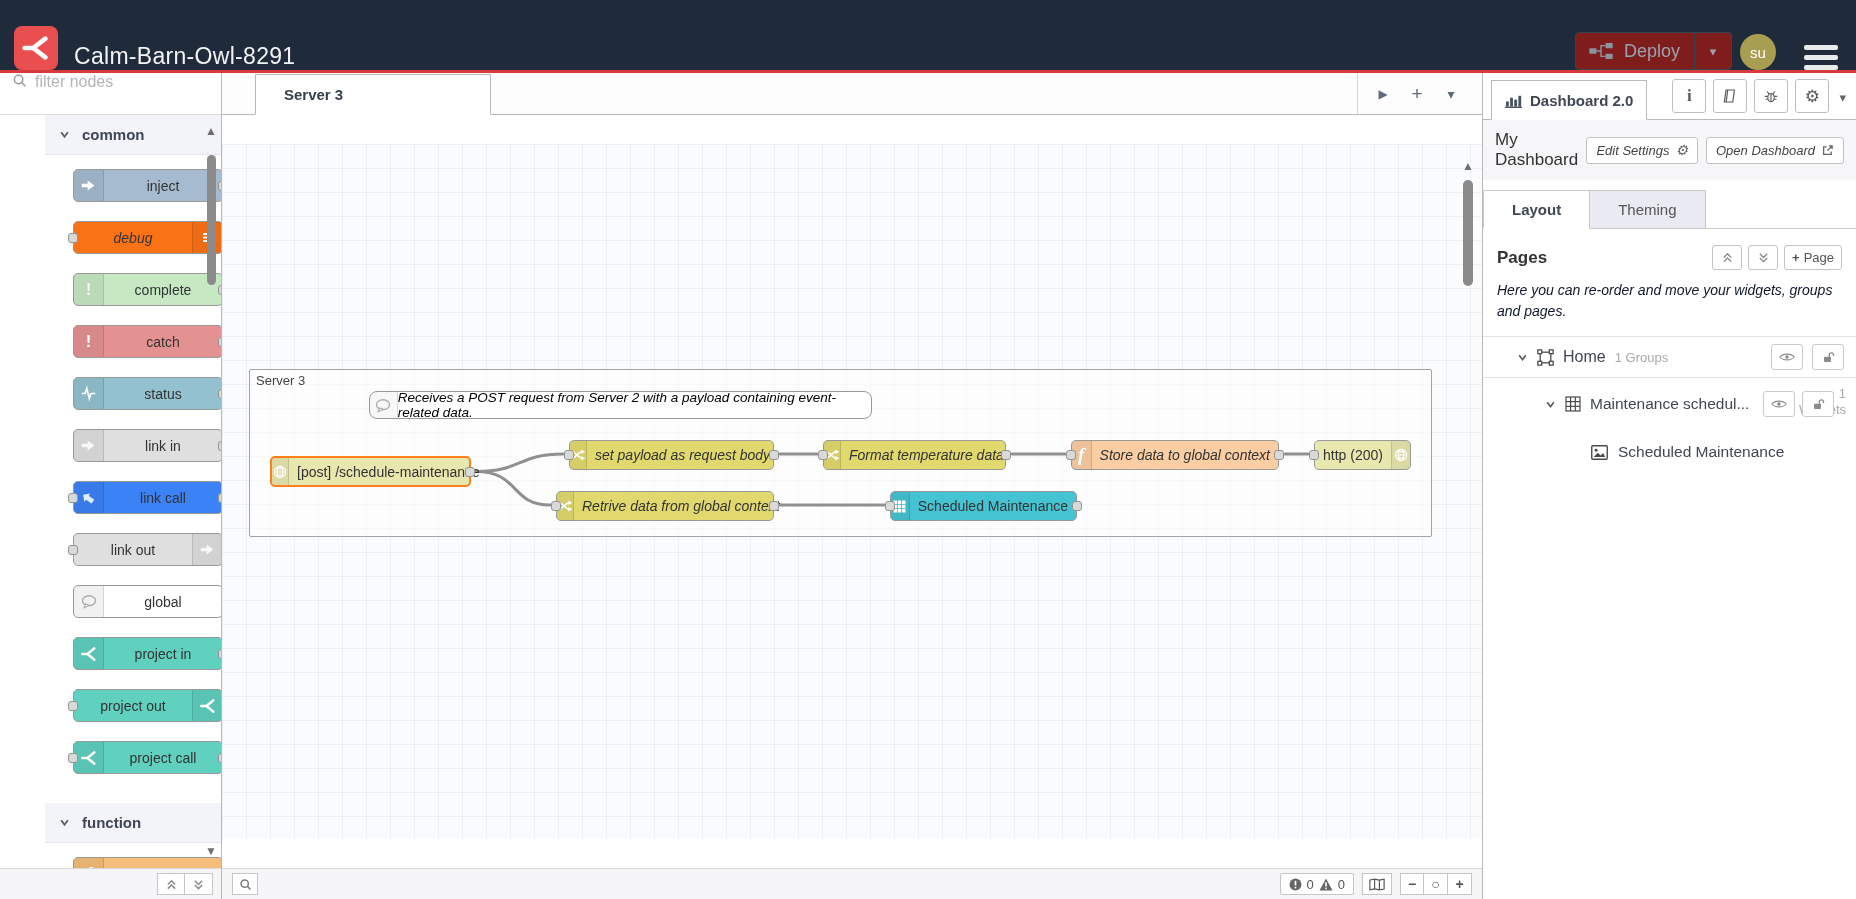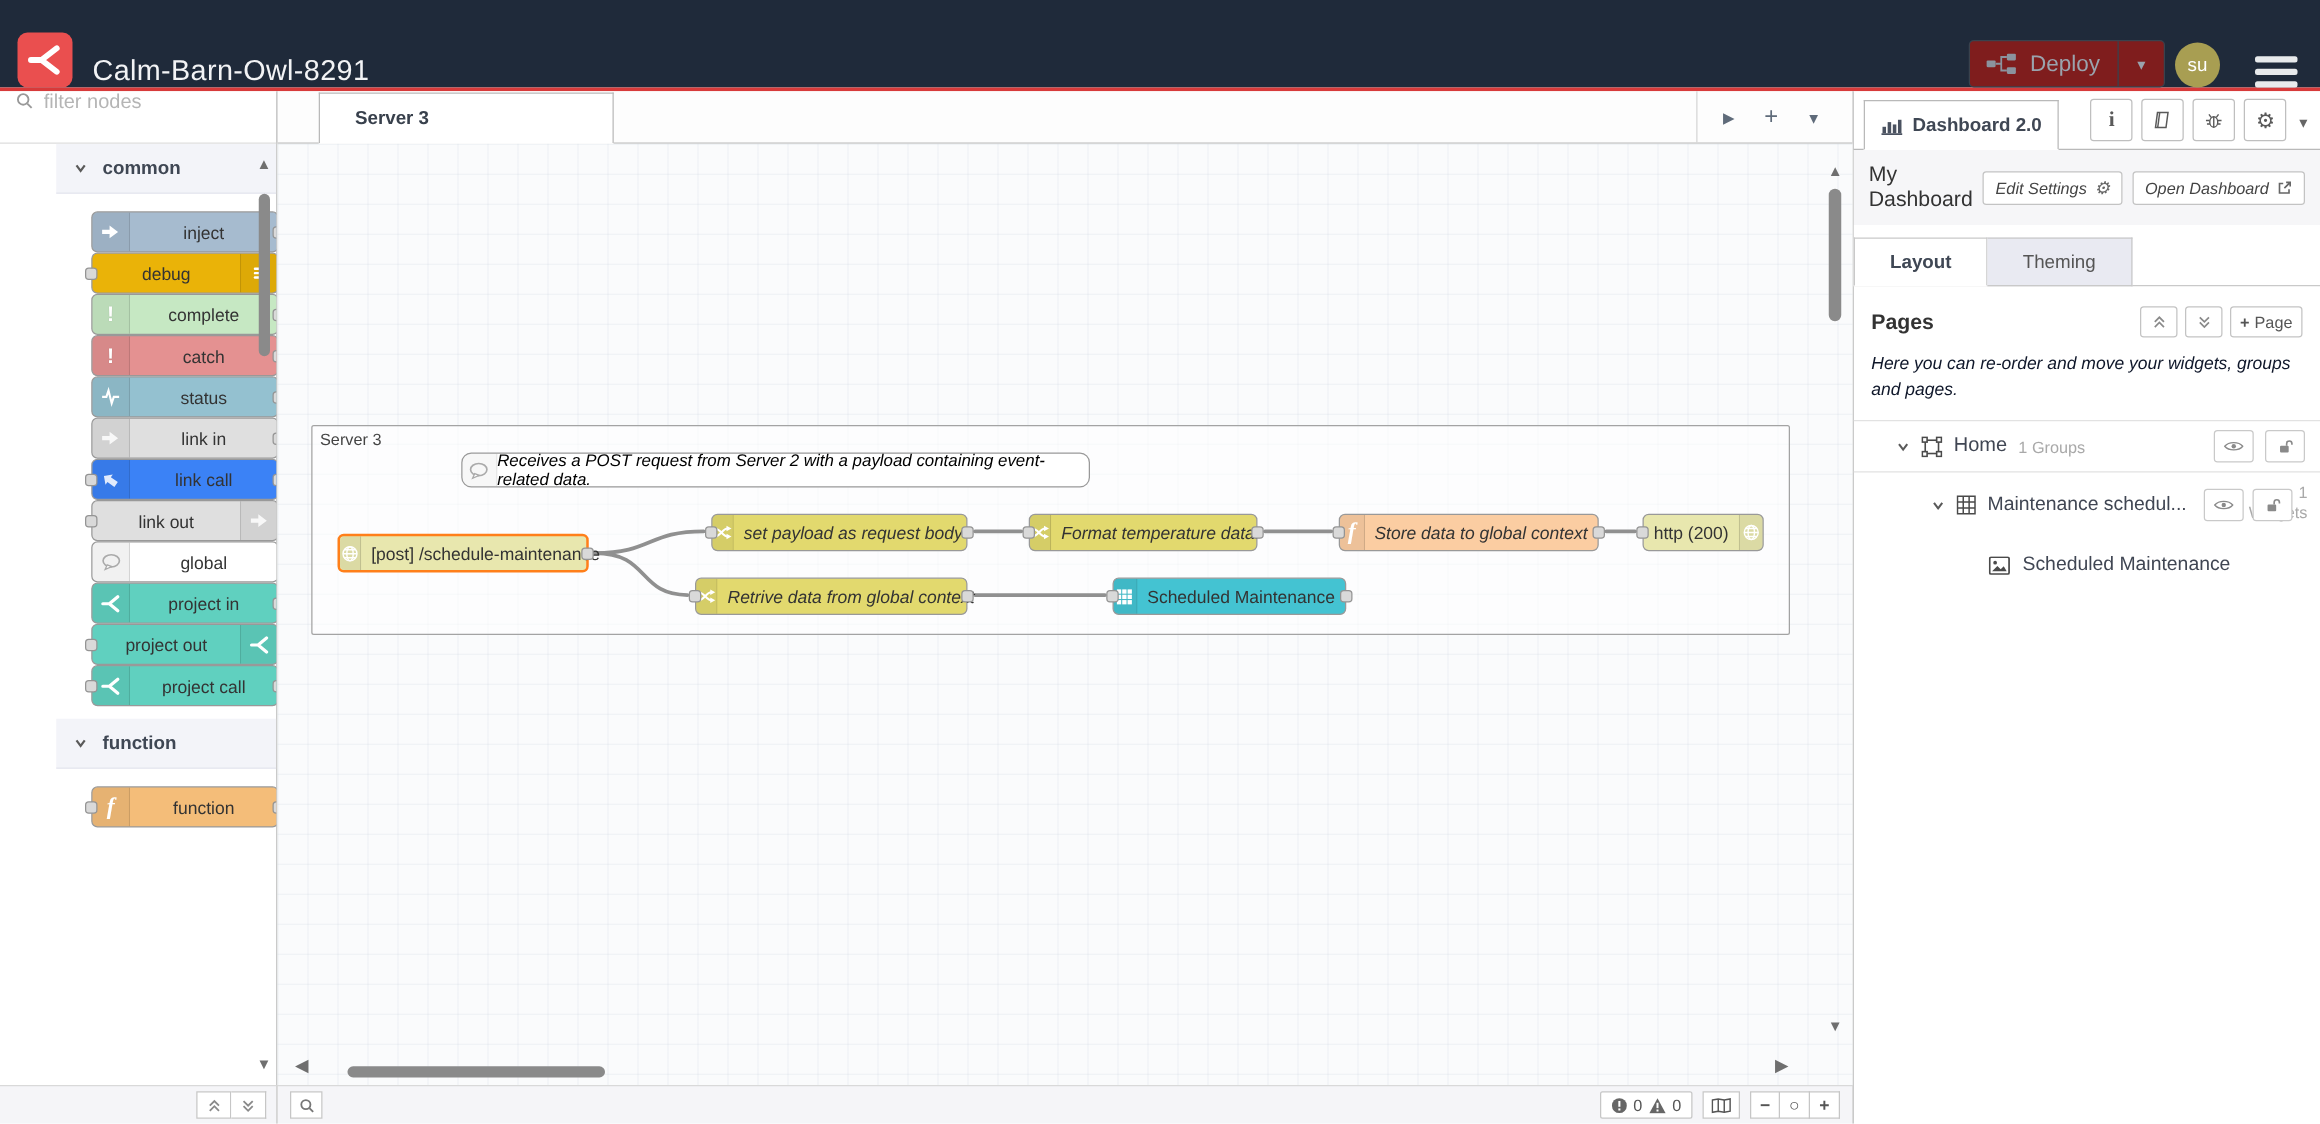--- a/index.html
+++ b/index.html
@@ -21,37 +21,37 @@
   
   .main { display:flex; height:826px; }
 
   
   .palette { width:222px; border-right:1px solid #b9b9b9; display:flex; flex-direction:column; position:relative; background:#fff; }
   .search-row { height:42px; border-bottom:1px solid #ddd; display:flex; align-items:flex-start; padding:0 12px; gap:8px; }
   .search-ph { color:#b5b5b5; font-size:16px; }
   .palette-scroll { flex:1; overflow:hidden; padding-bottom:4px;padding-left:45px; }
   .cat-header { background:#f3f4f9; border-bottom:1px solid #e4e5ee; padding:11px 12px 11px 14px; font-size:15px; font-weight:bold; color:#3f4754; display:flex; align-items:center; gap:12px; }
   .cat-body { padding:14px 0 10px 0; }
-  .pnode { position:relative; width:150px; height:33px; margin:0 0 0 28px; border:1px solid #999; border-radius:5px; display:flex; align-items:center; font-size:14px; color:#333; }
+  .pnode { position:relative; width:150px; height:33px; margin:0 0 19px 28px; border:1px solid #999; border-radius:5px; display:flex; align-items:center; font-size:14px; color:#333; }
   .pnode .lbl { flex:1; text-align:center; padding:0 6px; white-space:nowrap; overflow:hidden; }
   .iconbox { width:30px; align-self:stretch; background:rgba(0,0,0,0.055); display:flex; align-items:center; justify-content:center; }
   .iconbox.l { border-right:1px solid rgba(0,0,0,0.12); border-radius:4px 0 0 4px; }
   .iconbox.r { border-left:1px solid rgba(0,0,0,0.12); border-radius:0 4px 4px 0; }
   .port { position:absolute; width:10px; height:10px; background:#d9d9d9; border:1px solid #949494; border-radius:3px; top:50%; transform:translateY(-50%); }
   .port.pin { left:-6px; } .port.pout { right:-6px; }
   .excl { color:#fff; font-weight:bold; font-size:17px; text-shadow:0 0 1px rgba(0,0,0,.15); }
   .fchar { color:#fff; font-size:19px; font-style:italic; font-family:"Liberation Serif", serif; font-weight:bold; }
   .palette-footer { height:31px; border-top:1px solid #d9d9d9; background:#f5f5f8; display:flex; align-items:center; justify-content:flex-end; padding:0 8px; }
   .sq-btn { width:28px; height:22px; background:#fff; border:1px solid #c6c6c6; display:flex; align-items:center; justify-content:center; }
   .sq-btn + .sq-btn { border-left:none; }
   .pal-vthumb { position:absolute; right:5px; top:82px; width:9px; height:130px; background:#8a8a8a; border-radius:5px; }
   .scroll-arrow { position:absolute; color:#6f6f6f; font-size:12px; line-height:12px; }
 
   
-  .workspace { width:1260px; display:flex; flex-direction:column; }
+  .workspace { width:1260px; display:flex; flex-direction:column;gap:29px; }
   .tabbar { height:42px; border-bottom:1px solid #b9b9b9; display:flex; align-items:flex-end; background:#fdfdfd; padding-left:33px; }
   .ws-tab { width:236px; height:41px; margin-bottom:-1px; background:#fff; border:1px solid #b9b9b9; border-bottom:1px solid #fff; display:flex; align-items:center; padding-left:28px; font-size:15px; font-weight:bold; color:#38404c; }
   .tab-spacer { flex:1; }
   .tab-icons { display:flex; align-items:center; height:41px; border-left:1px solid #d5d5d5; padding:0 10px; gap:4px; margin-right:6px; }
   .tab-icons .tbtn { width:30px; text-align:center; color:#5f6b7a; font-size:14px; cursor:pointer; }
   .canvas { flex:1; position:relative; overflow:hidden; background:#fafbfc;
     background-image:linear-gradient(to right, rgba(150,165,190,0.13) 1px, transparent 1px),
                      linear-gradient(to bottom, rgba(150,165,190,0.13) 1px, transparent 1px);
     background-size:24px 24px; }
   .group-box { position:absolute; left:27px; top:225px; width:1183px; height:168px; border:1px solid #a3a3a3; background:rgba(255,255,255,0.55); border-radius:2px; }
@@ -152,21 +152,21 @@
         <div class="pnode" style="background-color: rgb(166, 187, 207);">
           <span class="iconbox l">
             <svg width="17" height="17" viewBox="0 0 20 20">
                 <path d="M2 8h7V4l8 6-8 6v-4H2z" fill="#fff"></path>
               </svg>
           </span>
           <span class="lbl">inject</span>
           <span class="port pout"></span>
         </div>
 
-        <div class="pnode" style="background-color: #eab308;">
+        <div class="pnode" style="background-color: #f97316; font-style: italic;">
           <span class="lbl">debug</span>
           <span class="iconbox r">
             <svg width="15" height="15" viewBox="0 0 20 20" fill="#fff">
                 <rect x="4" y="4" width="12" height="2.6" rx="1.3"></rect>
                 <rect x="4" y="8.7" width="12" height="2.6" rx="1.3"></rect>
                 <rect x="4" y="13.4" width="12" height="2.6" rx="1.3"></rect>
               </svg>
           </span>
           <span class="port pin"></span>
         </div>

